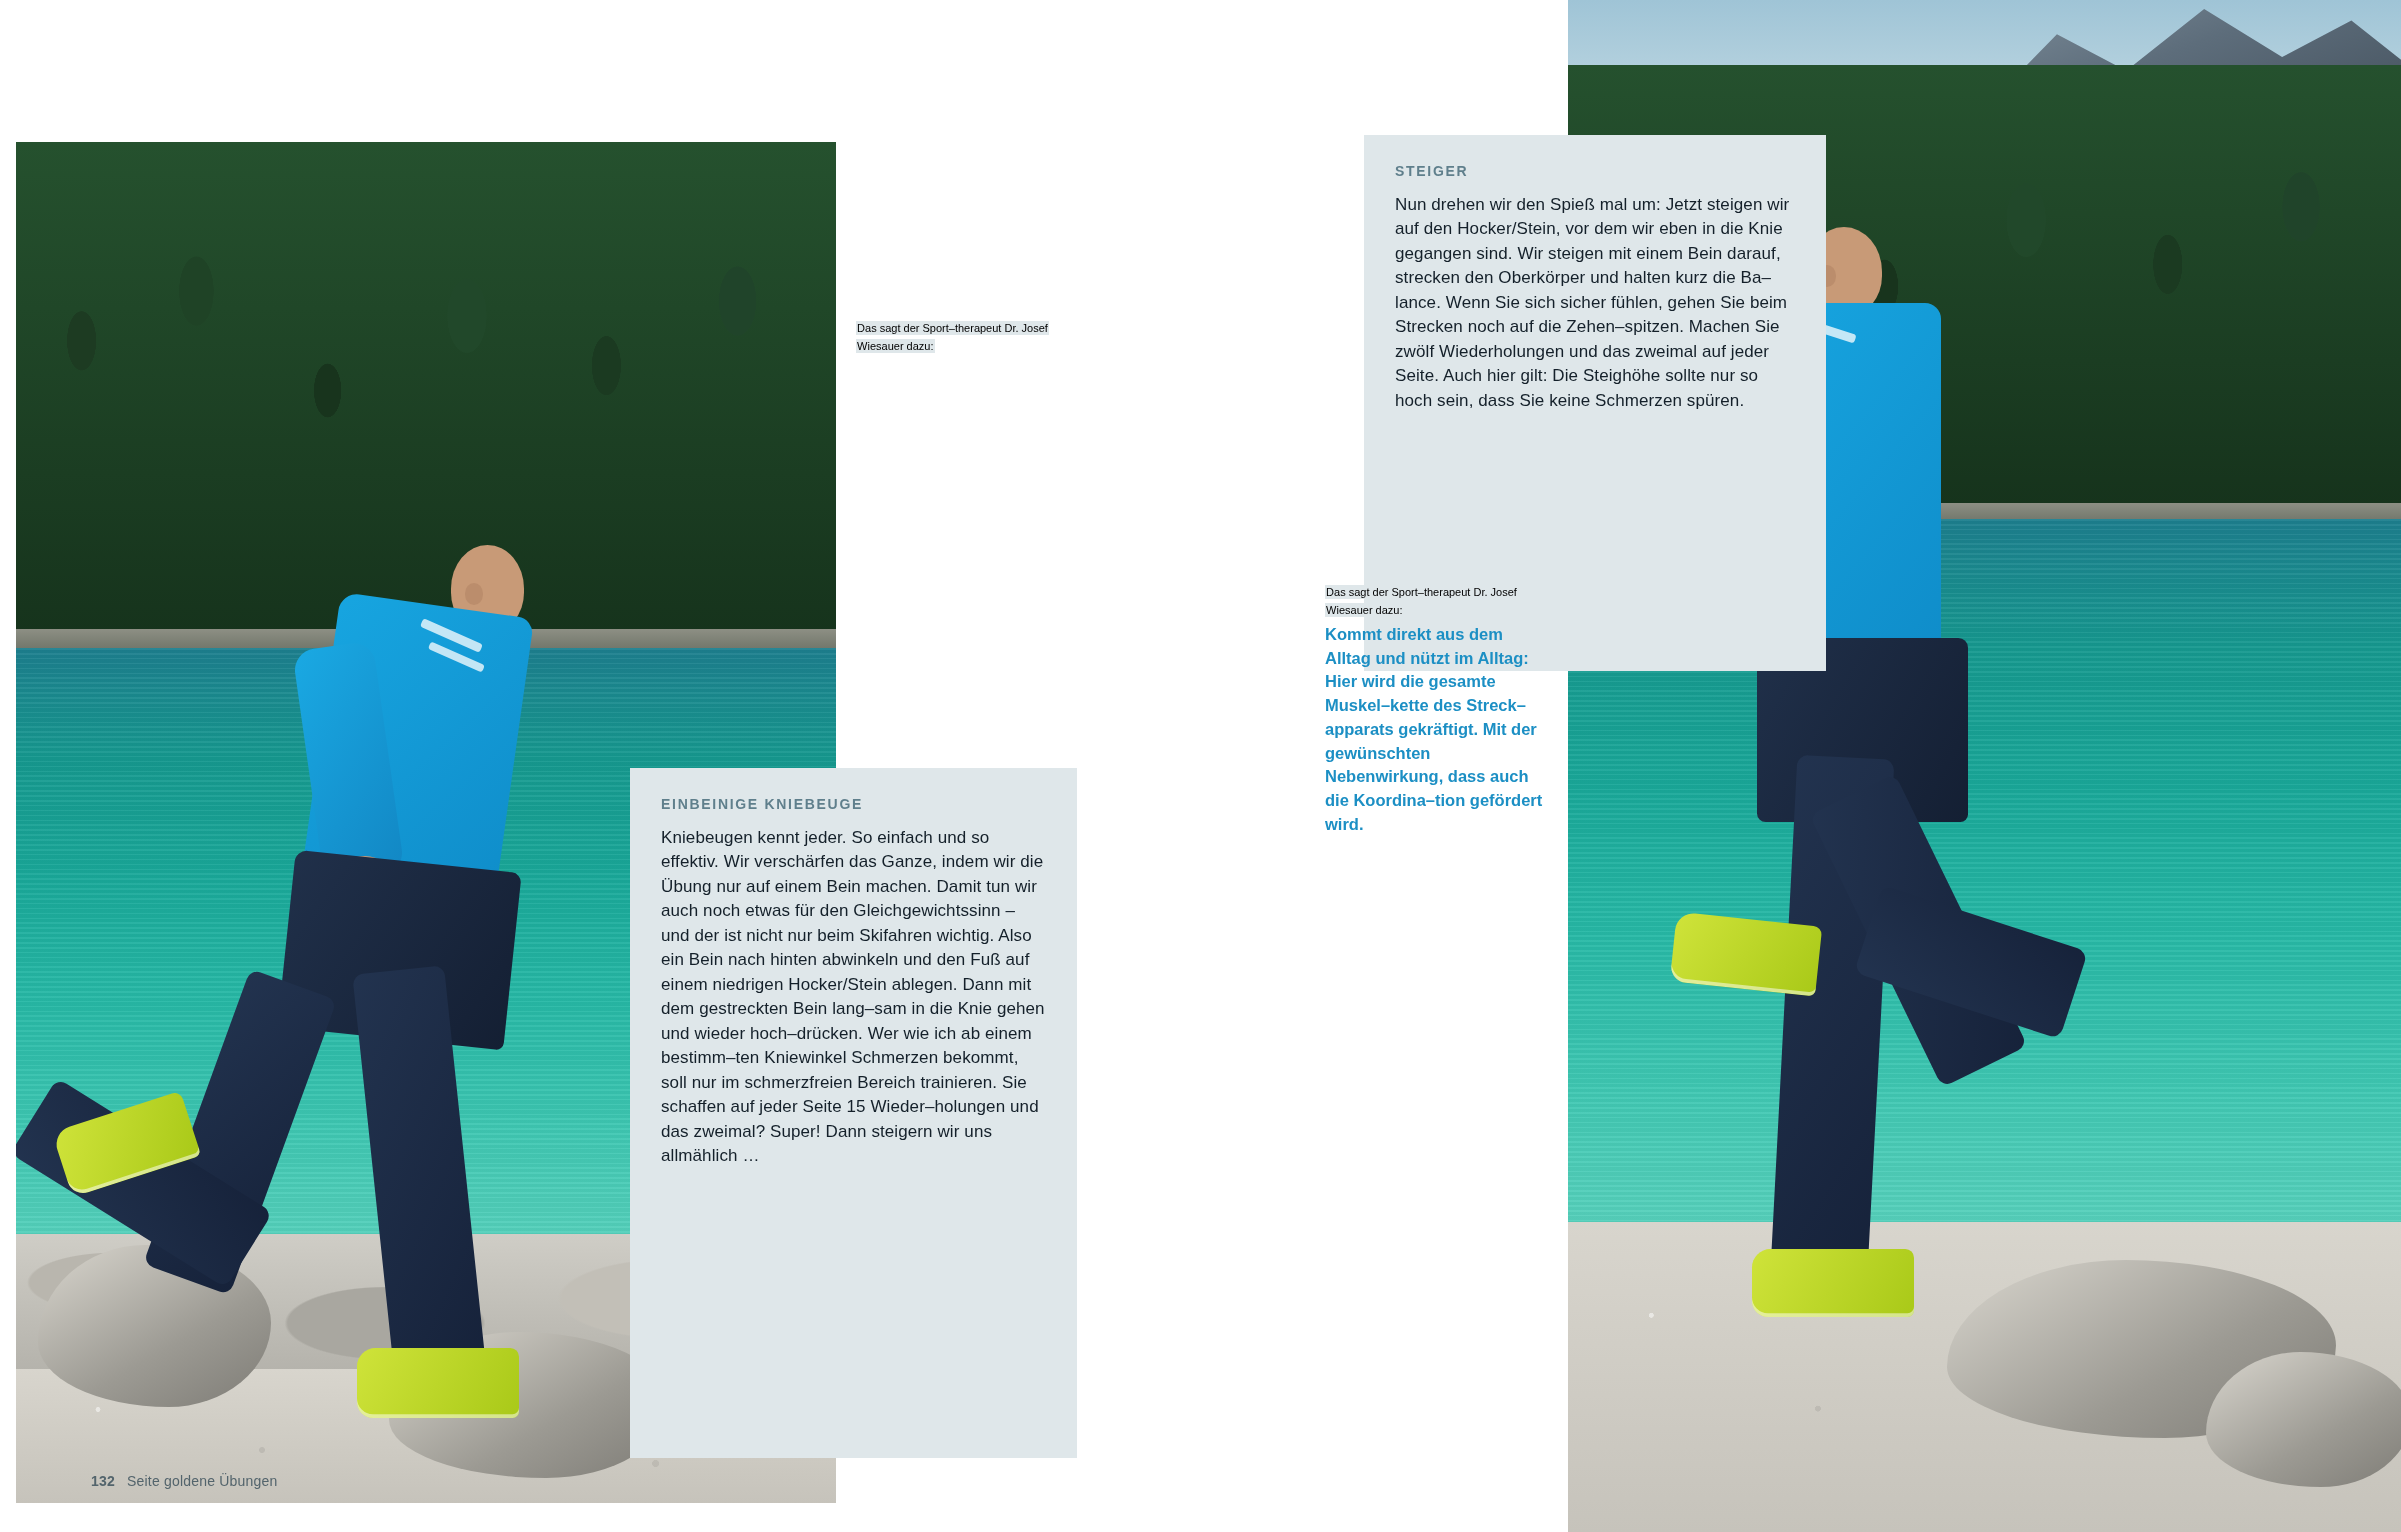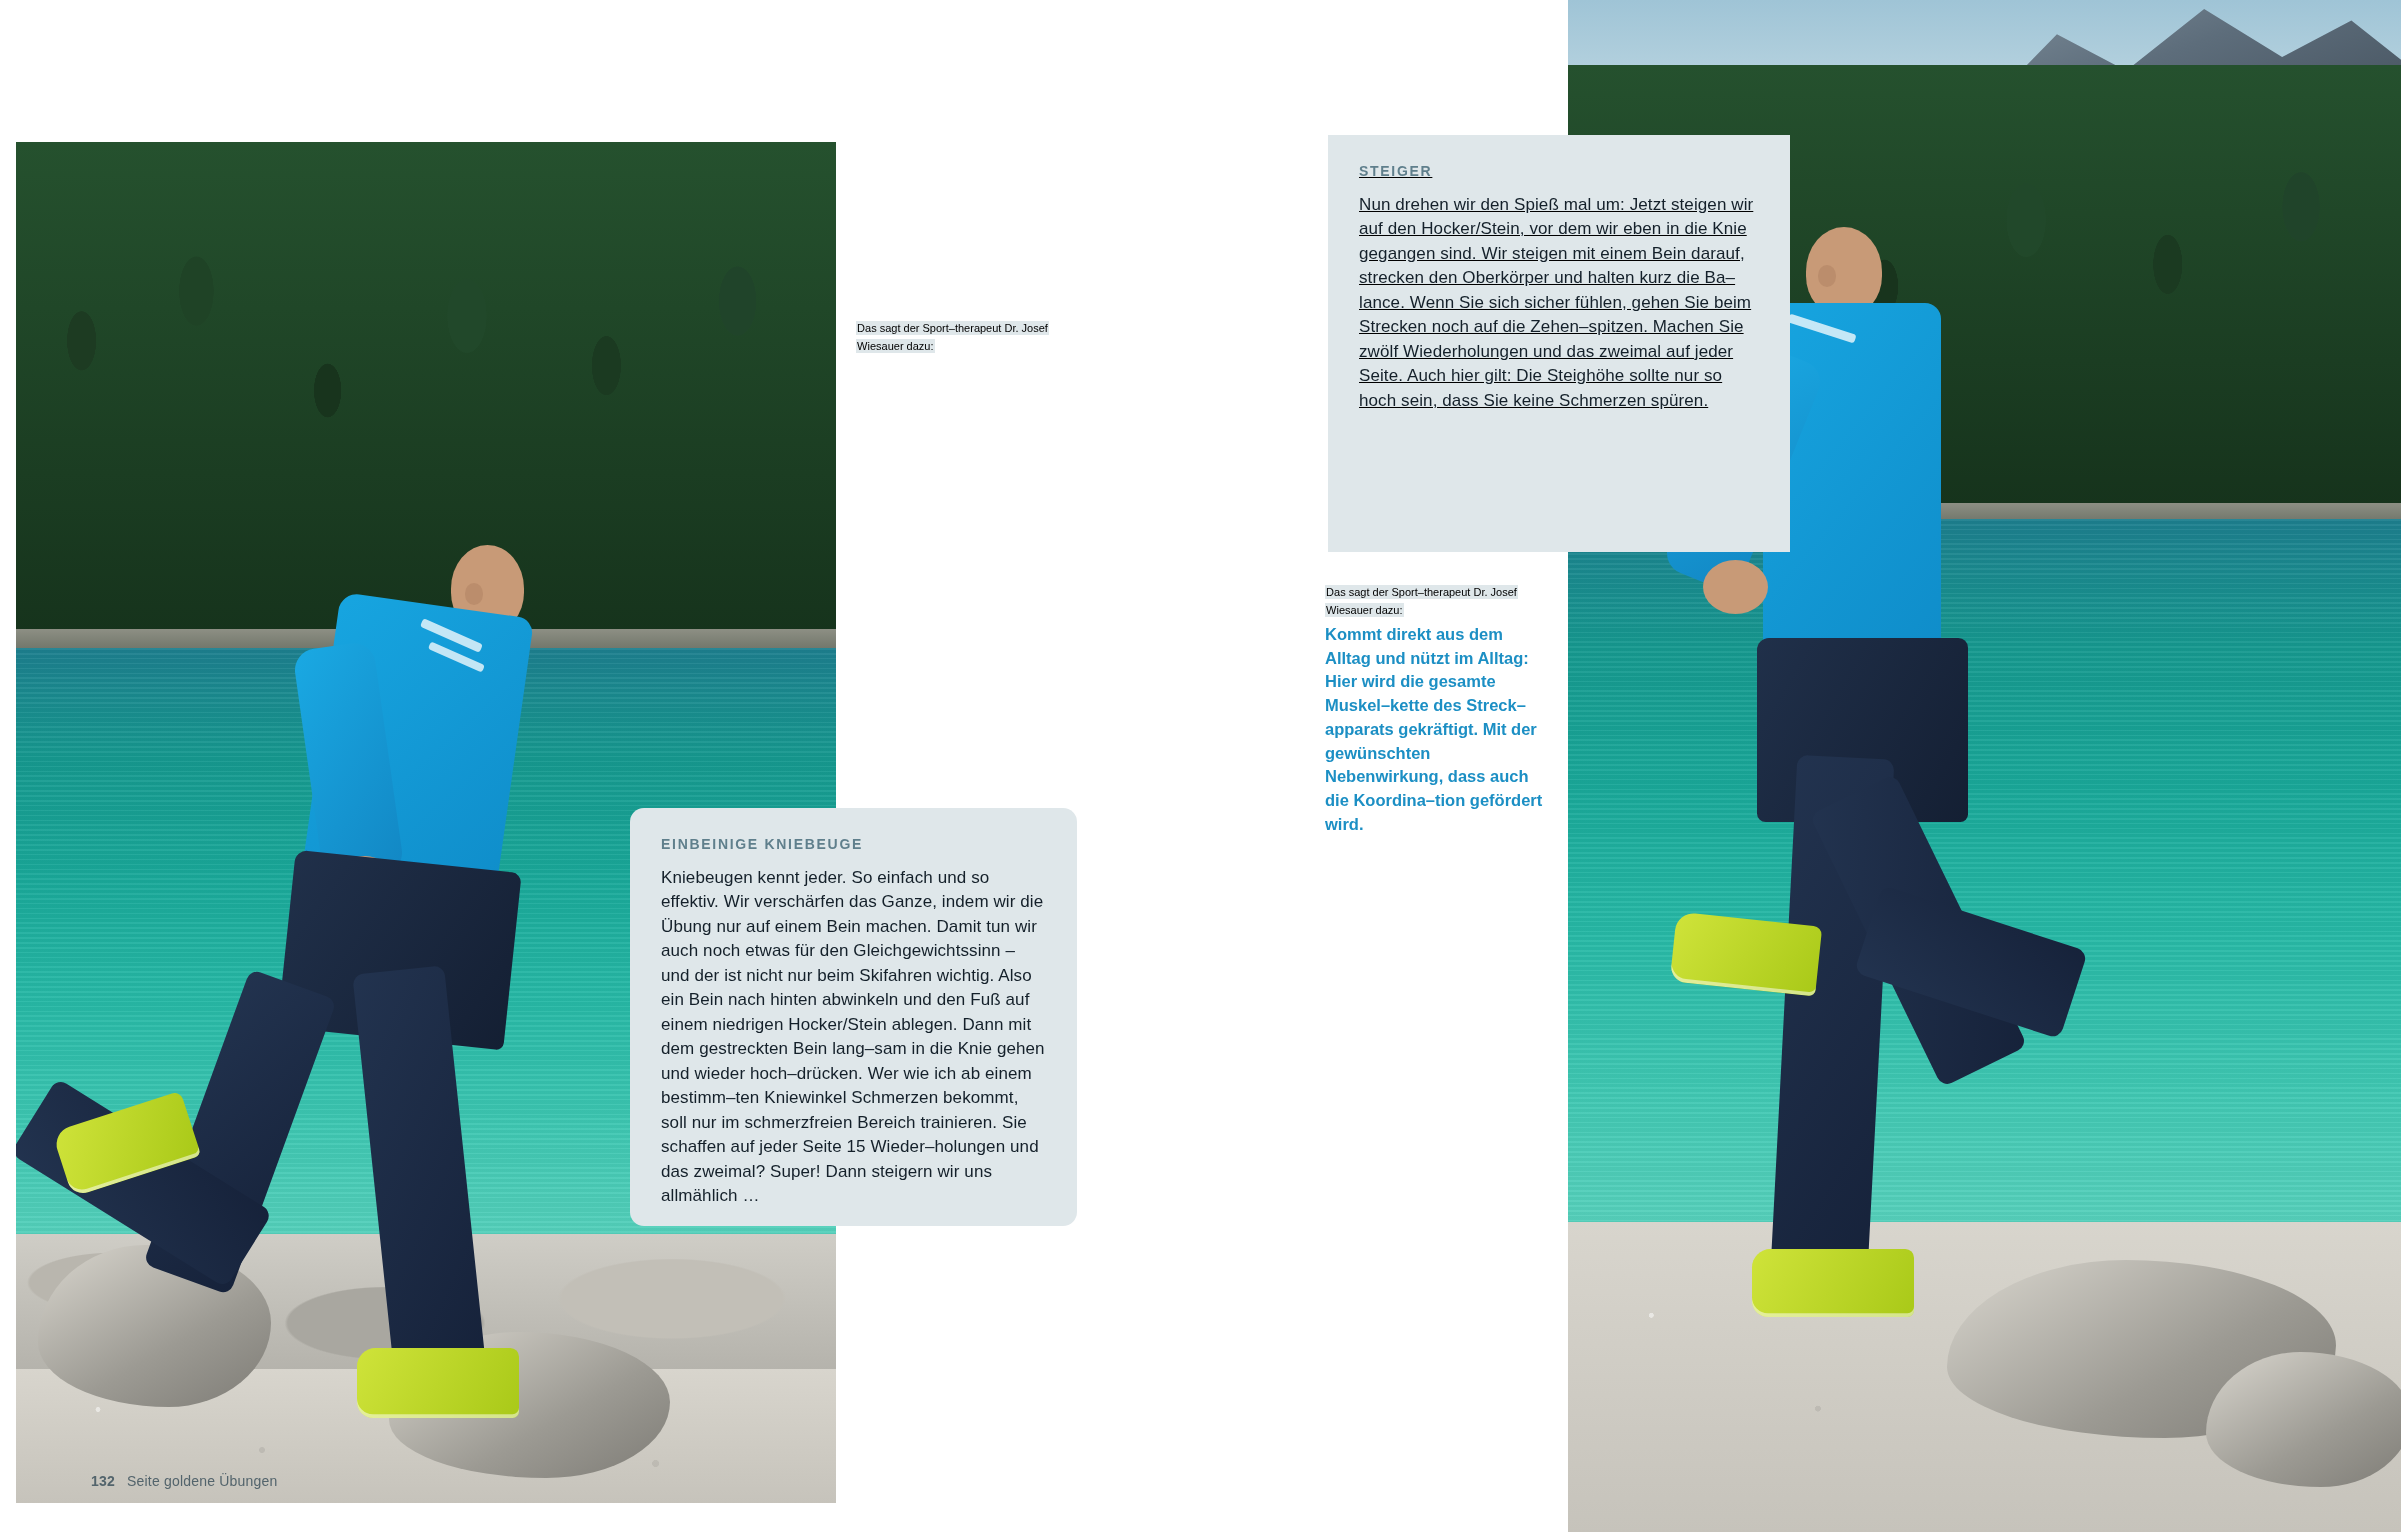--- a/index.html
+++ b/index.html
@@ -156,28 +156,28 @@
       <div class="shoe" style="left:105px;top:919px;width:146px;height:70px;transform:rotate(6deg);"></div>
     </div>
   </div>
 
   <div class="callout on-white" style="left:856px;top:320px;width:227px;">
     <p class="lead-wrap">
       <span class="lead">Das sagt der Sport–therapeut Dr. Josef Wiesauer dazu:</span>
     </p>
   </div>
 
-  <div class="panel" style="left:630px;top:808px;width:447px;height:418px;border-radius:14px;">
+  <div class="panel" style="left:630px;top:768px;width:447px;height:690px;">
     <div class="panel-inner">
       <p class="kicker">EINBEINIGE KNIEBEUGE</p>
       <p class="body-text">Kniebeugen kennt jeder. So einfach und so effektiv. Wir verschärfen das Ganze, indem wir die Übung nur auf einem Bein machen. Damit tun wir auch noch etwas für den Gleichgewichtssinn – und der ist nicht nur beim Skifahren wichtig. Also ein Bein nach hinten abwinkeln und den Fuß auf einem niedrigen Hocker/Stein ablegen. Dann mit dem gestreckten Bein lang–sam in die Knie gehen und wieder hoch–drücken. Wer wie ich ab einem bestimm–ten Kniewinkel Schmerzen bekommt, soll nur im schmerzfreien Bereich trainieren. Sie schaffen auf jeder Seite 15 Wieder–holungen und das zweimal? Super! Dann steigern wir uns allmählich …</p>
     </div>
   </div>
 
-  <div class="panel" style="left:1328px;top:135px;width:462px;height:417px;text-decoration:underline;">
+  <div class="panel" style="left:1364px;top:135px;width:462px;height:536px;">
     <div class="panel-inner">
       <p class="kicker">STEIGER</p>
       <p class="body-text">Nun drehen wir den Spieß mal um: Jetzt steigen wir auf den Hocker/Stein, vor dem wir eben in die Knie gegangen sind. Wir steigen mit einem Bein darauf, strecken den Oberkörper und halten kurz die Ba–lance. Wenn Sie sich sicher fühlen, gehen Sie beim Strecken noch auf die Zehen–spitzen. Machen Sie zwölf Wiederholungen und das zweimal auf jeder Seite. Auch hier gilt: Die Steighöhe sollte nur so hoch sein, dass Sie keine Schmerzen spüren.</p>
     </div>
   </div>
 
   <div class="callout" style="left:1325px;top:584px;width:227px;">
     <p class="lead-wrap">
       <span class="lead">Das sagt der Sport–therapeut Dr. Josef Wiesauer dazu:</span>
     </p>

